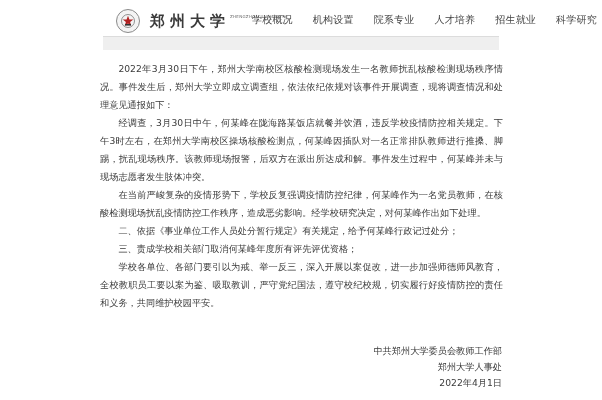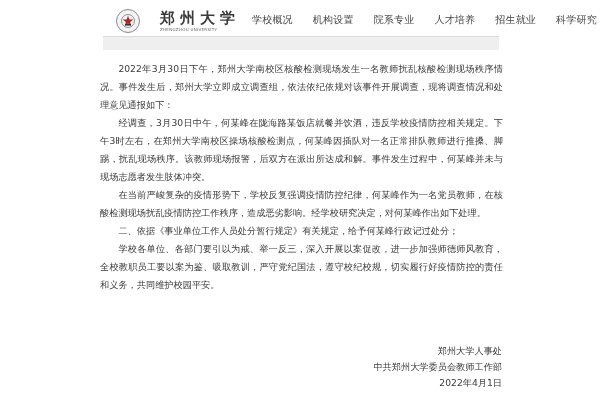--- a/index.html
+++ b/index.html
@@ -17,21 +17,21 @@
       position: absolute; left: 116px; top: 8px; height: 26px;
       display: flex; align-items: center;
     }
     .logo-emblem {
       width: 24px; height: 24px; border-radius: 50%;
       border: 1.5px solid #8a8a8a; background: #f4f4f4;
       display: flex; align-items: center; justify-content: center;
       position: relative;
     }
     .logo-emblem svg { width: 16px; height: 16px; }
-    .logo-text { margin-left: 20px; display: flex; flex-direction: column; }
+    .logo-text { margin-left: 10px; display: flex; }
     .logo-cn {
       font-family: "DejaVu Serif", "Liberation Serif", serif;
       font-size: 15px; font-weight: bold; letter-spacing: 5px;
       color: #3a3a3a; line-height: 16px;
     }
     .logo-en {
       font-size: 4px; color: #666; letter-spacing: 0.3px; line-height: 5px;
       margin-top: 1px;
     }
     .nav {
@@ -84,20 +84,21 @@
   </nav>
 </div>
 
 <div class="banner-bar"></div>
 
 <div class="content">
   <p>2022年3月30日下午，郑州大学南校区核酸检测现场发生一名教师扰乱核酸检测现场秩序情况。事件发生后，郑州大学立即成立调查组，依法依纪依规对该事件开展调查，现将调查情况和处理意见通报如下：</p>
   <p>经调查，3月30日中午，何某峰在陇海路某饭店就餐并饮酒，违反学校疫情防控相关规定。下午3时左右，在郑州大学南校区操场核酸检测点，何某峰因插队对一名正常排队教师进行推搡、脚踢，扰乱现场秩序。该教师现场报警，后双方在派出所达成和解。事件发生过程中，何某峰并未与现场志愿者发生肢体冲突。</p>
   <p>在当前严峻复杂的疫情形势下，学校反复强调疫情防控纪律，何某峰作为一名党员教师，在核酸检测现场扰乱疫情防控工作秩序，造成恶劣影响。经学校研究决定，对何某峰作出如下处理。</p>
   <p>二、依据《事业单位工作人员处分暂行规定》有关规定，给予何某峰行政记过处分；</p>
+  <p>三、责成学校相关部门取消何某峰年度所有评先评优资格；</p>
   <p>学校各单位、各部门要引以为戒、举一反三，深入开展以案促改，进一步加强师德师风教育，全校教职员工要以案为鉴、吸取教训，严守党纪国法，遵守校纪校规，切实履行好疫情防控的责任和义务，共同维护校园平安。</p>
 </div>
 
 <div class="signature">
+  <div>中共郑州大学委员会教师工作部</div>
   <div>郑州大学人事处</div>
-  <div>中共郑州大学委员会教师工作部</div>
   <div>2022年4月1日</div>
 </div>
 
 </body></html>

